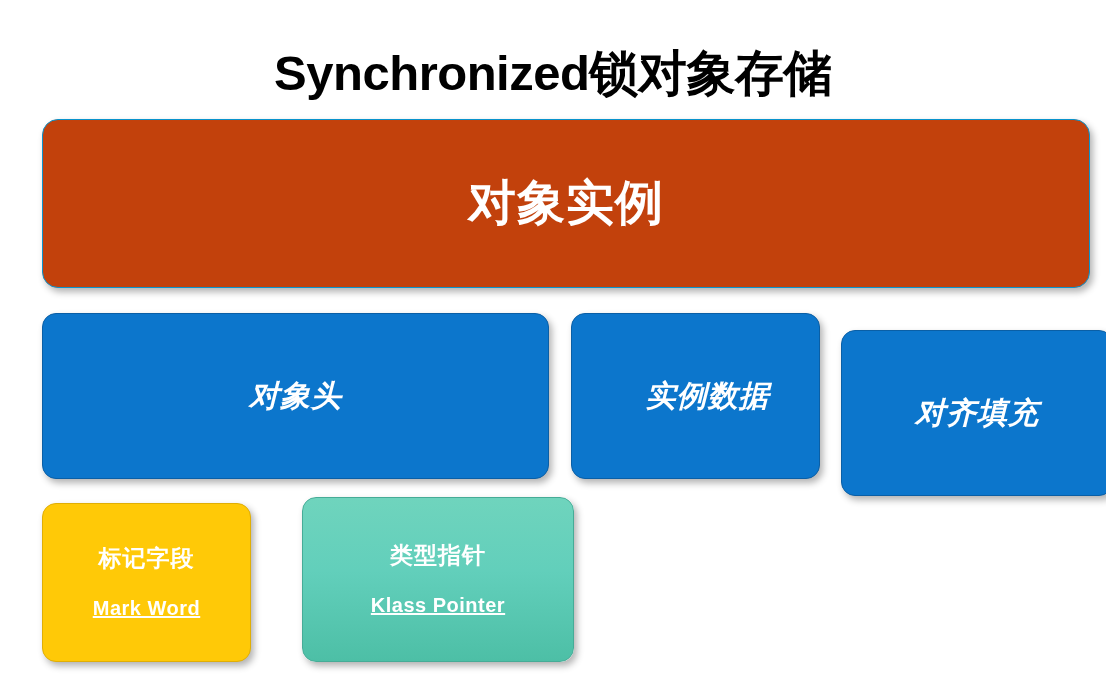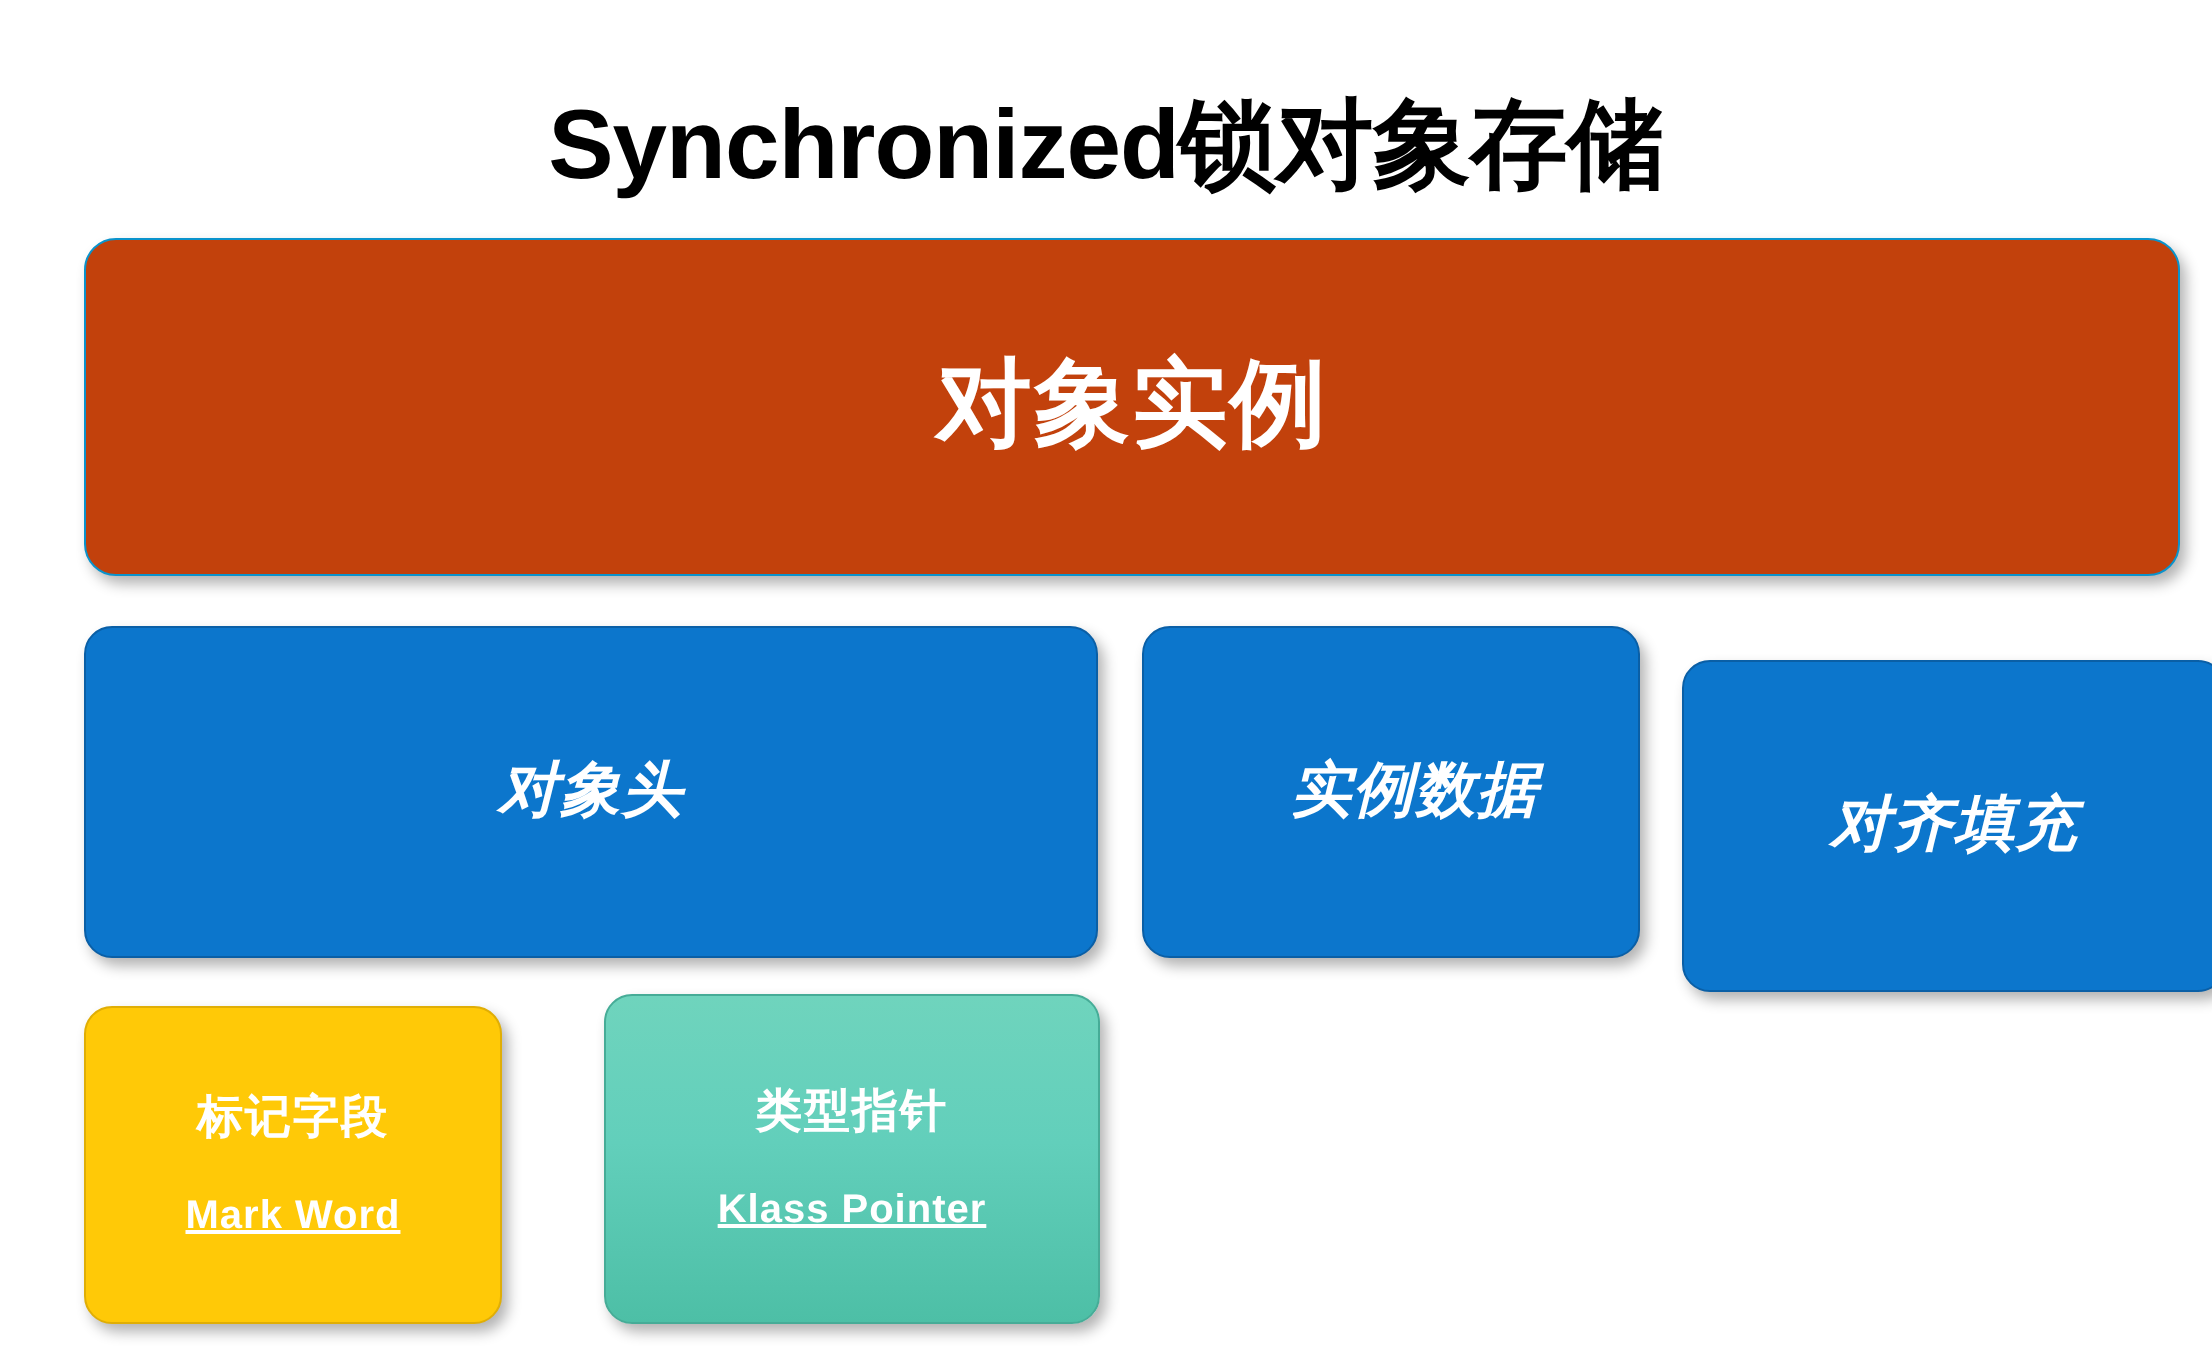--- a/index.html
+++ b/index.html
@@ -101,21 +101,21 @@
     left: 42px;
     top: 503px;
     width: 209px;
     height: 159px;
     background: #ffc907;
     border: 1px solid #e0ae05;
   }
   .node--klass {
     left: 302px;
     top: 497px;
-    width: 248px;
+    width: 272px;
     height: 165px;
     background: linear-gradient(180deg, #6fd4bd 0%, #62cfbb 45%, #4dbfa6 100%);
     border: 1px solid #46ac97;
   }
   .node--mark .node-label-cn,
   .node--klass .node-label-cn {
     font-size: 23px;
     line-height: 1.2;
     letter-spacing: 1px;
     margin-bottom: 24px;

